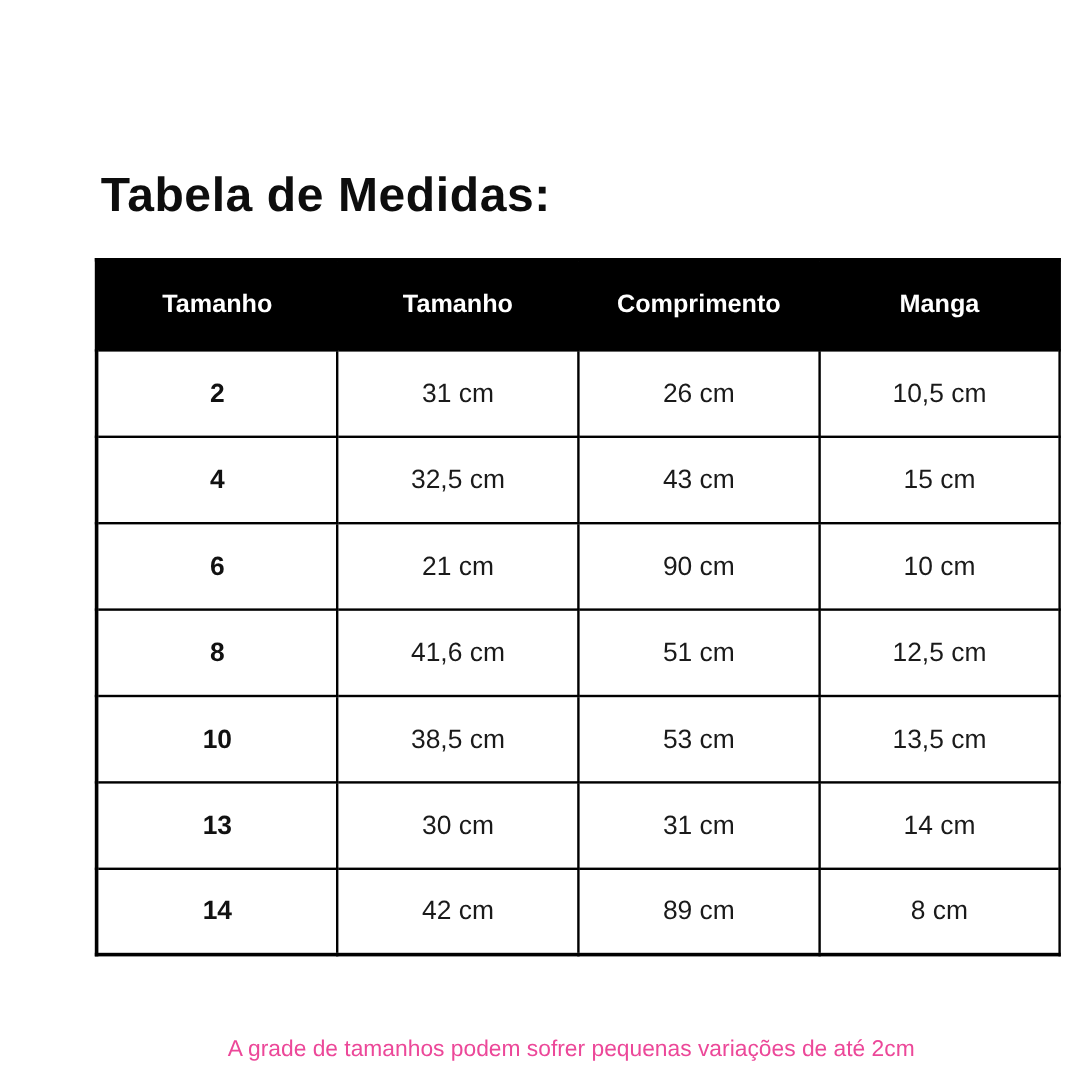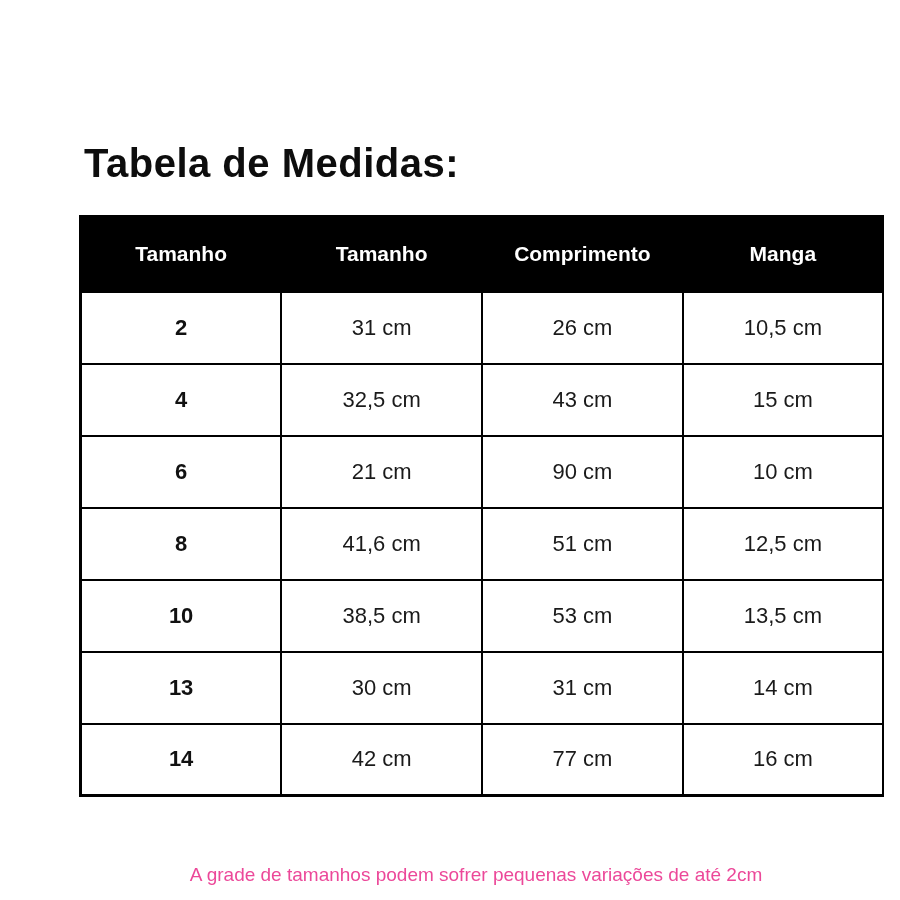--- a/index.html
+++ b/index.html
@@ -123,21 +123,21 @@
       </tr>
       <tr>
         <td class="size-col">13</td>
         <td>30 cm</td>
         <td>31 cm</td>
         <td>14 cm</td>
       </tr>
       <tr>
         <td class="size-col">14</td>
         <td>42 cm</td>
-        <td>77 cm</td>
-        <td>16 cm</td>
+        <td>89 cm</td>
+        <td>8 cm</td>
       </tr>
     </tbody>
   </table>
 
   <p class="footnote">A grade de tamanhos podem sofrer pequenas variações de até 2cm</p>
 
 </div>
 
 </body></html>

